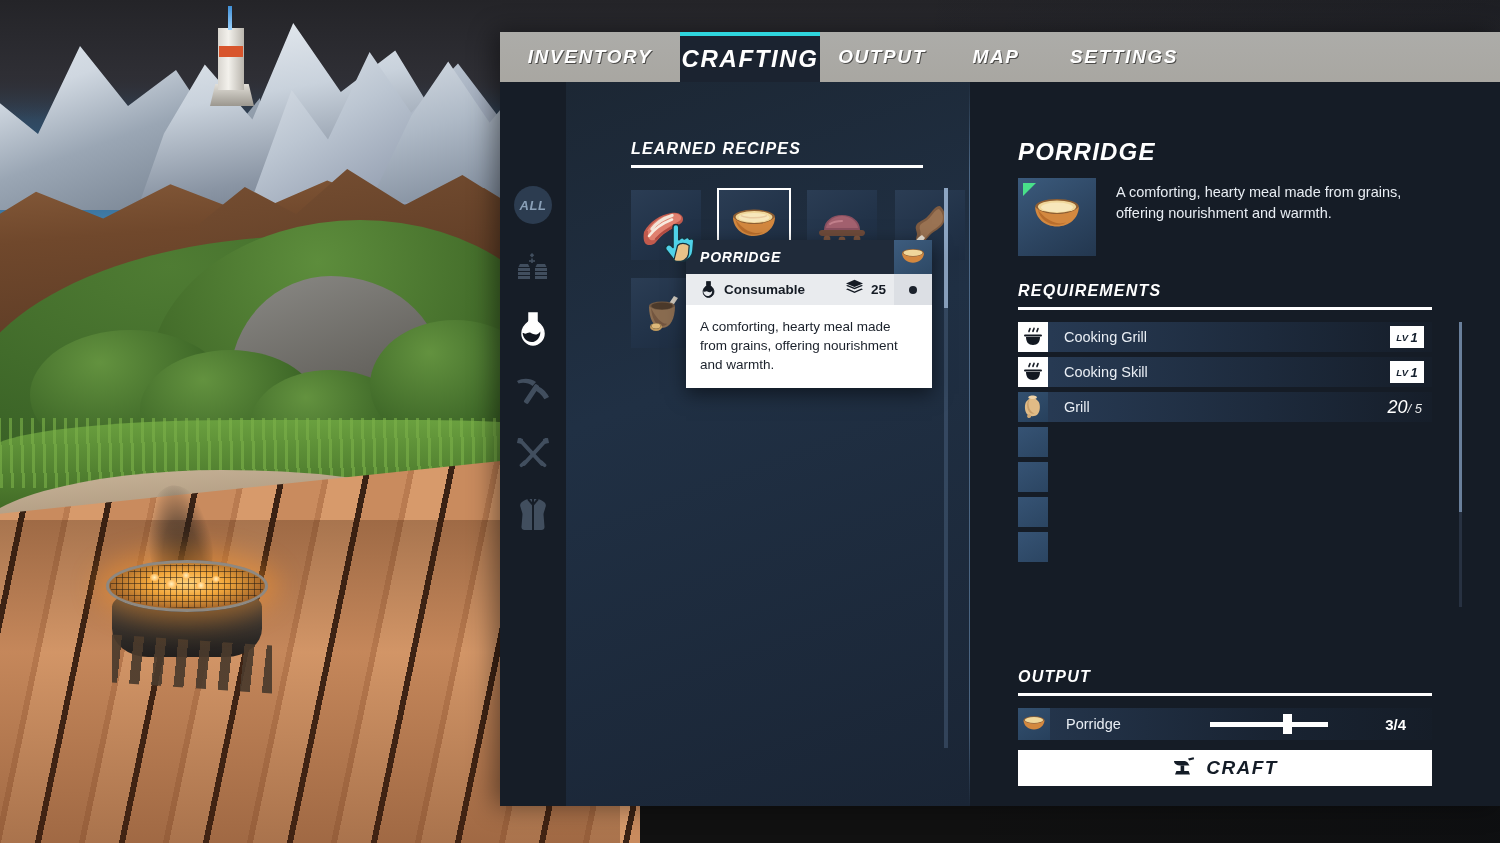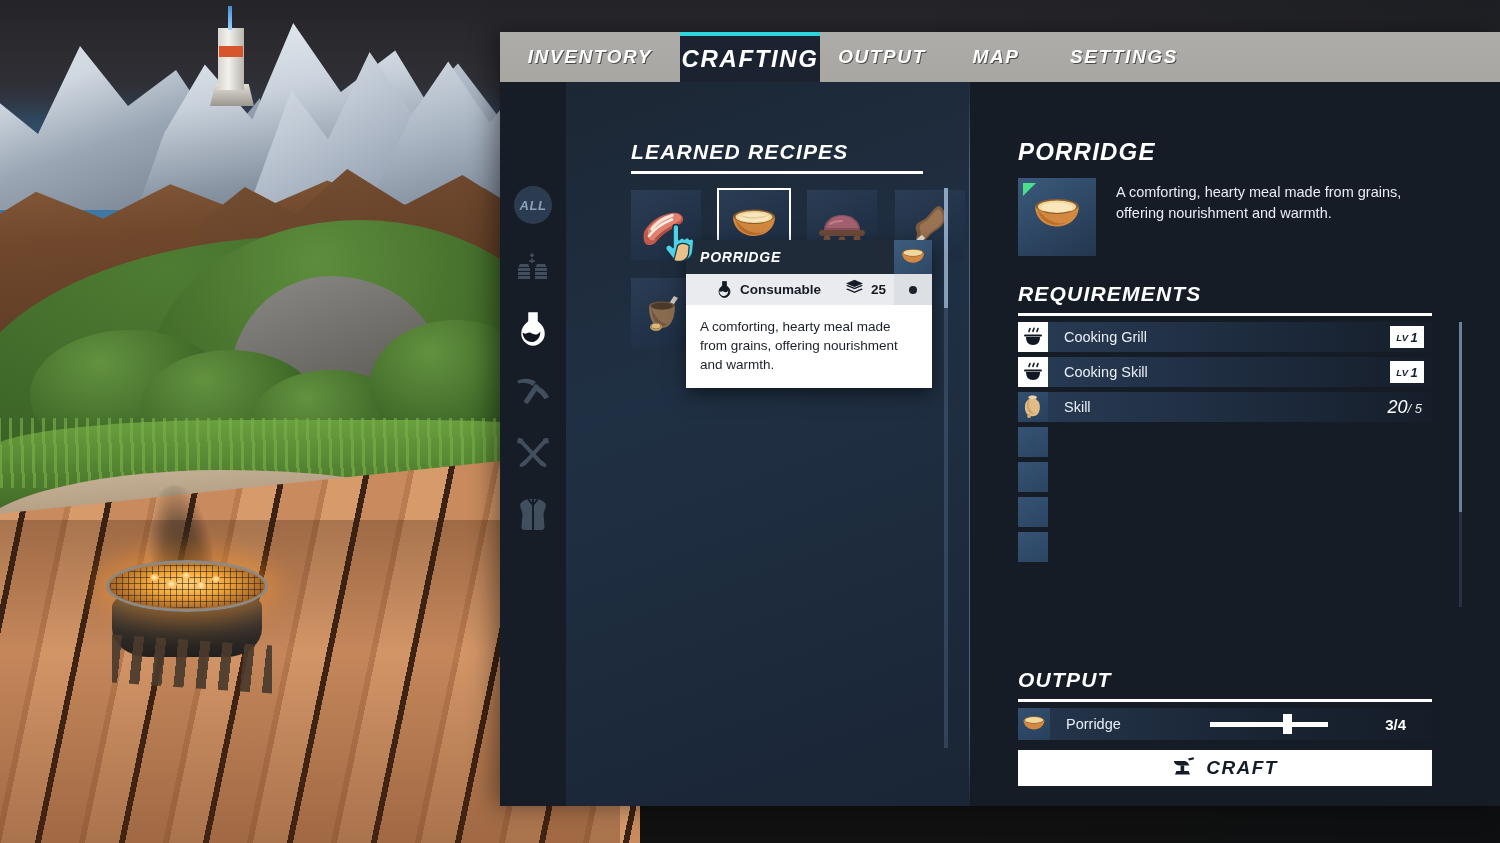--- a/index.html
+++ b/index.html
@@ -233,21 +233,21 @@
   }
 
   
   .recipes-col {
     position: relative;
     width: 404px; height: 724px;
     background: linear-gradient(160deg, #1c2734 0%, #203044 40%, #1a2535 100%);
     flex-shrink: 0;
   }
   .section-title {
-    font-size: 21px; font-weight: 700; font-style: italic; letter-spacing: 1.2px;
+    font-size: 16px; font-weight: 700; font-style: italic; letter-spacing: 1.2px;
     color: #ffffff;
   }
   .title-rule { height: 3px; background: #ffffff; margin-top: 7px; }
 
   #recipes-header { position:absolute; left: 65px; top: 58px; width: 292px; }
 
   .recipe-grid {
     position: absolute; left: 65px; top: 108px;
     width: 316px;
     display: grid; grid-template-columns: repeat(4, 70px); gap: 18px 18px;
@@ -362,21 +362,21 @@
     padding-left: 14px; font-size: 14px; font-weight: 700; font-style: italic;
     letter-spacing: .8px; color: #ffffff;
   }
   .tt-thumb {
     position:absolute; right: 0; top: 0; width: 38px; height: 38px;
     background: linear-gradient(150deg,#3d5c7e 0%, #2c4763 100%);
     display:flex; align-items:center; justify-content:center;
   }
   .tt-sub {
     height: 31px; background: #e9ebee; display:flex; align-items:center;
-    color: #151b24; position: relative; padding-left: 16px;
+    color: #151b24; position: relative;
   }
   .tt-sub-icon { width: 28px; display:flex; align-items:center; justify-content:center; margin-left: 8px; }
   .tt-sub-type { font-size: 13.5px; font-weight: 700; margin-left: 2px; }
   .tt-stack { margin-left: auto; display:flex; align-items:center; gap: 7px; margin-right: 8px; }
   .tt-stack-num { font-size: 13.5px; font-weight: 700; }
   .tt-dot-cell {
     width: 38px; height: 31px; background: #dcdfe4;
     display:flex; align-items:center; justify-content:center;
   }
   .tt-dot { width: 8px; height: 8px; border-radius: 50%; background: #1b212b; }
@@ -661,21 +661,21 @@
 
             <div class="req-row">
               <span class="req-icon item">
                 <svg width="26" height="24" viewBox="0 0 26 24">
                   <path d="M9 4c-1.6 1.2-3 2.4-3.6 4.4C4.4 12 5 17 7.4 19.6c2 2.2 8 2.2 10 0C19.8 17 20.4 12 19.4 8.4 18.8 6.4 17.4 5.2 15.8 4z" fill="#e0bb86"></path>
                   <path d="M10 4c-1.2 1-2.2 2-2.6 3.6-.8 3 0 7.2 1.8 9.4 1.6 1.8 4 2 5.6 1.2-3.4-.4-5.6-4-6.2-8-.3-2.2.2-4.4 1.4-6.2z" fill="#c79d69"></path>
                   <path d="M8.8 1.6c1-.8 2.4-1 3.8-1s2.8.2 3.8 1c.9.7.5 2-.6 2.2-2 .4-4.4.4-6.4 0-1.1-.2-1.5-1.5-.6-2.2z" fill="#f0d3a7"></path>
                   <path d="M9.6 19c1.2.8 2.2 2.4 1 3.6-.8.8-2.4.6-3.2-.4-.8-1-.4-2.6 2.2-3.2z" fill="#d0a874"></path>
                 </svg>
               </span>
-              <span class="req-name">Skill</span>
+              <span class="req-name">Grill</span>
               <span class="req-amount">
                 <span class="have">20</span><span class="need">/ 5</span>
               </span>
             </div>
 
             <div class="req-empty"></div>
             <div class="req-empty"></div>
             <div class="req-empty"></div>
             <div class="req-empty"></div>
           </div>

